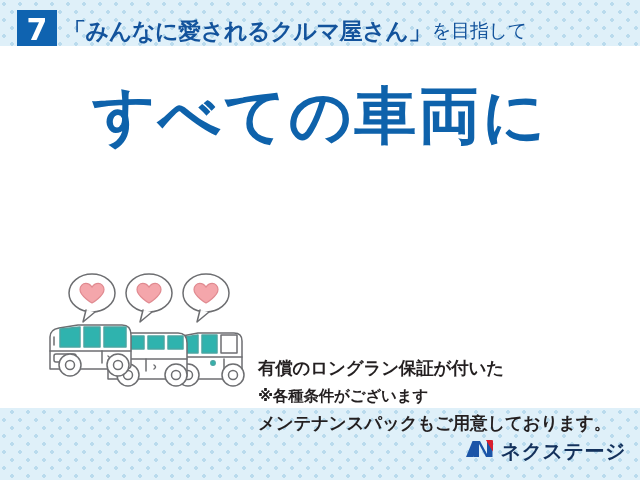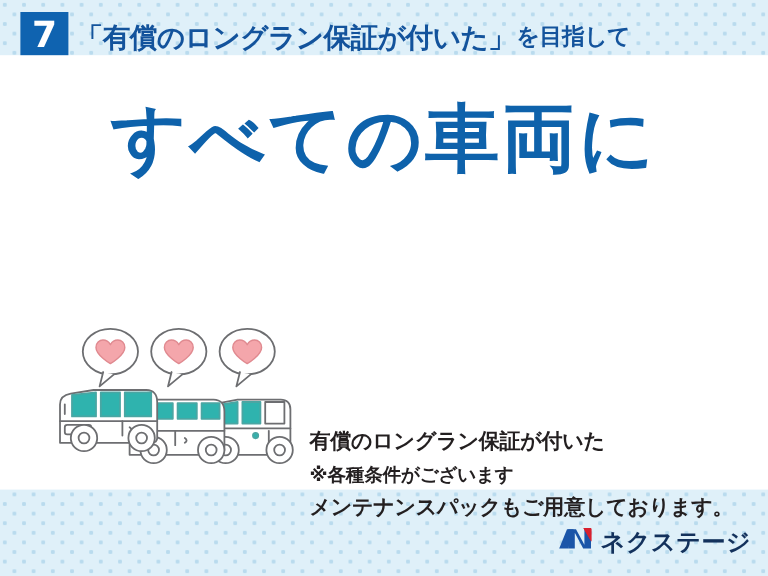--- a/index.html
+++ b/index.html
@@ -61,21 +61,21 @@
     white-space: nowrap;
     color: #13539c;
   }
   #header-title .t-main {
     font-size: 23px;
     font-weight: bold;
     letter-spacing: -0.4px;
   }
   #header-title .t-sub {
     font-size: 19px;
-    font-weight: bold;
+    font-weight: normal;
     letter-spacing: -0.3px;
     padding-left: 1px;
     text-align: right;
   }
 
   
   #content-panel {
     position: absolute;
     left: 0;
     top: 46px;
@@ -163,21 +163,21 @@
   }
 </style>
 </head>
 <body>
 
 <div id="slide">
 
   <div id="header-band">
     <div id="step-badge">7</div>
     <div id="header-title">
-      <span class="t-main">「有償のロングラン保証が付いた」</span>
+      <span class="t-main">「みんなに愛されるクルマ屋さん」</span>
       <span class="t-sub">を目指して</span>
     </div>
   </div>
 
   <div id="content-panel">
 
     <div id="headline">
       <span class="hl-line hl-1">すべての車両に</span>
     </div>
 

